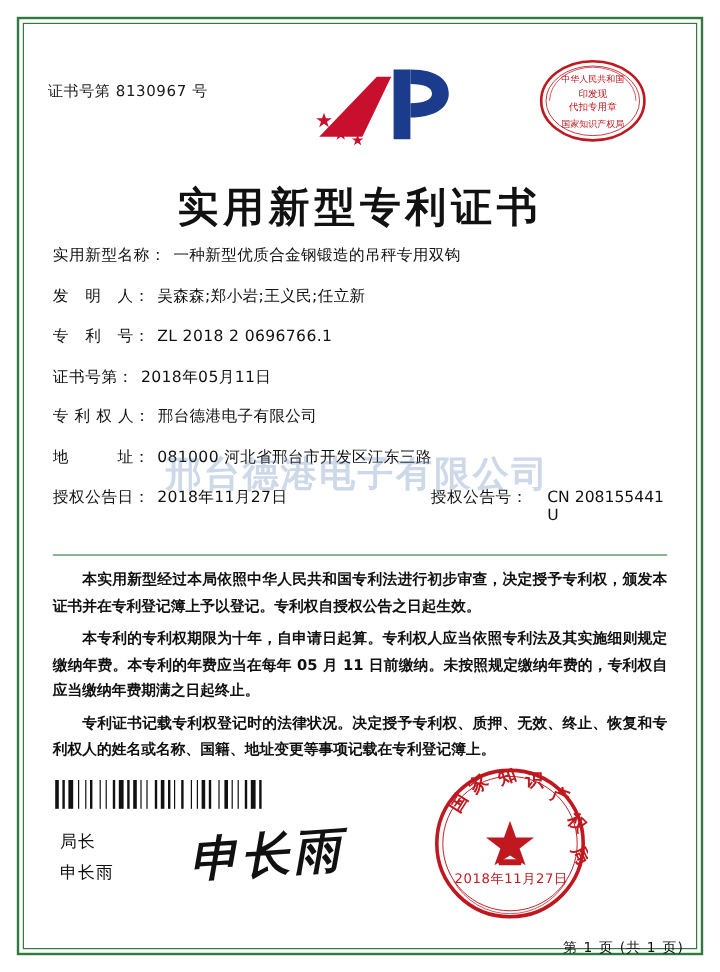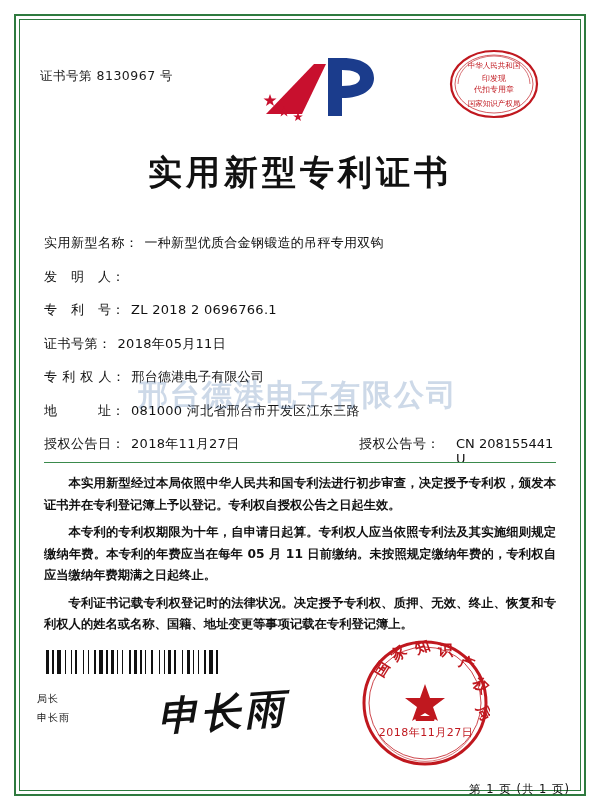--- a/index.html
+++ b/index.html
@@ -85,21 +85,21 @@
     font-size: 34px;
     font-weight: bold;
     letter-spacing: 4px;
     color: #111;
   }
 
   
   .fields {
     position: absolute;
     left: 14px;
-    top: 204px;
+    top: 174px;
     width: 512px;
   }
   .row {
     display: flex;
     align-items: baseline;
     margin-bottom: 15.5px;
     font-size: 13px;
     color: #111;
   }
   .row .lbl {
@@ -179,23 +179,23 @@
     display: inline-block;
     background: #111;
     height: 100%;
     margin-right: 1px;
     vertical-align: top;
   }
 
   
   .sign-block {
     position: absolute;
-    left: 7px;
+    left: 20px;
     top: 660px;
-    font-size: 10px;
+    font-size: 14px;
     color: #111;
     line-height: 1.85;
     letter-spacing: 1px;
   }
   .hand {
     position: absolute;
     left: 128px;
     top: 655px;
     font-family: "DejaVu Serif", "Liberation Serif", serif;
     font-size: 40px;
@@ -279,20 +279,21 @@
 
     <div class="title">实用新型专利证书</div>
 
     <div class="fields">
       <div class="row">
         <div class="lbl">实用新型名称：</div>
         <div class="val">一种新型优质合金钢锻造的吊秤专用双钩</div>
       </div>
       <div class="row">
         <div class="lbl">发　明　人：</div>
+        <div class="val">吴森森;郑小岩;王义民;任立新</div>
       </div>
       <div class="row">
         <div class="lbl">专　利　号：</div>
         <div class="val">ZL 2018 2 0696766.1</div>
       </div>
       <div class="row">
         <div class="lbl">证书号第：</div>
         <div class="val">2018年05月11日</div>
       </div>
       <div class="row">

